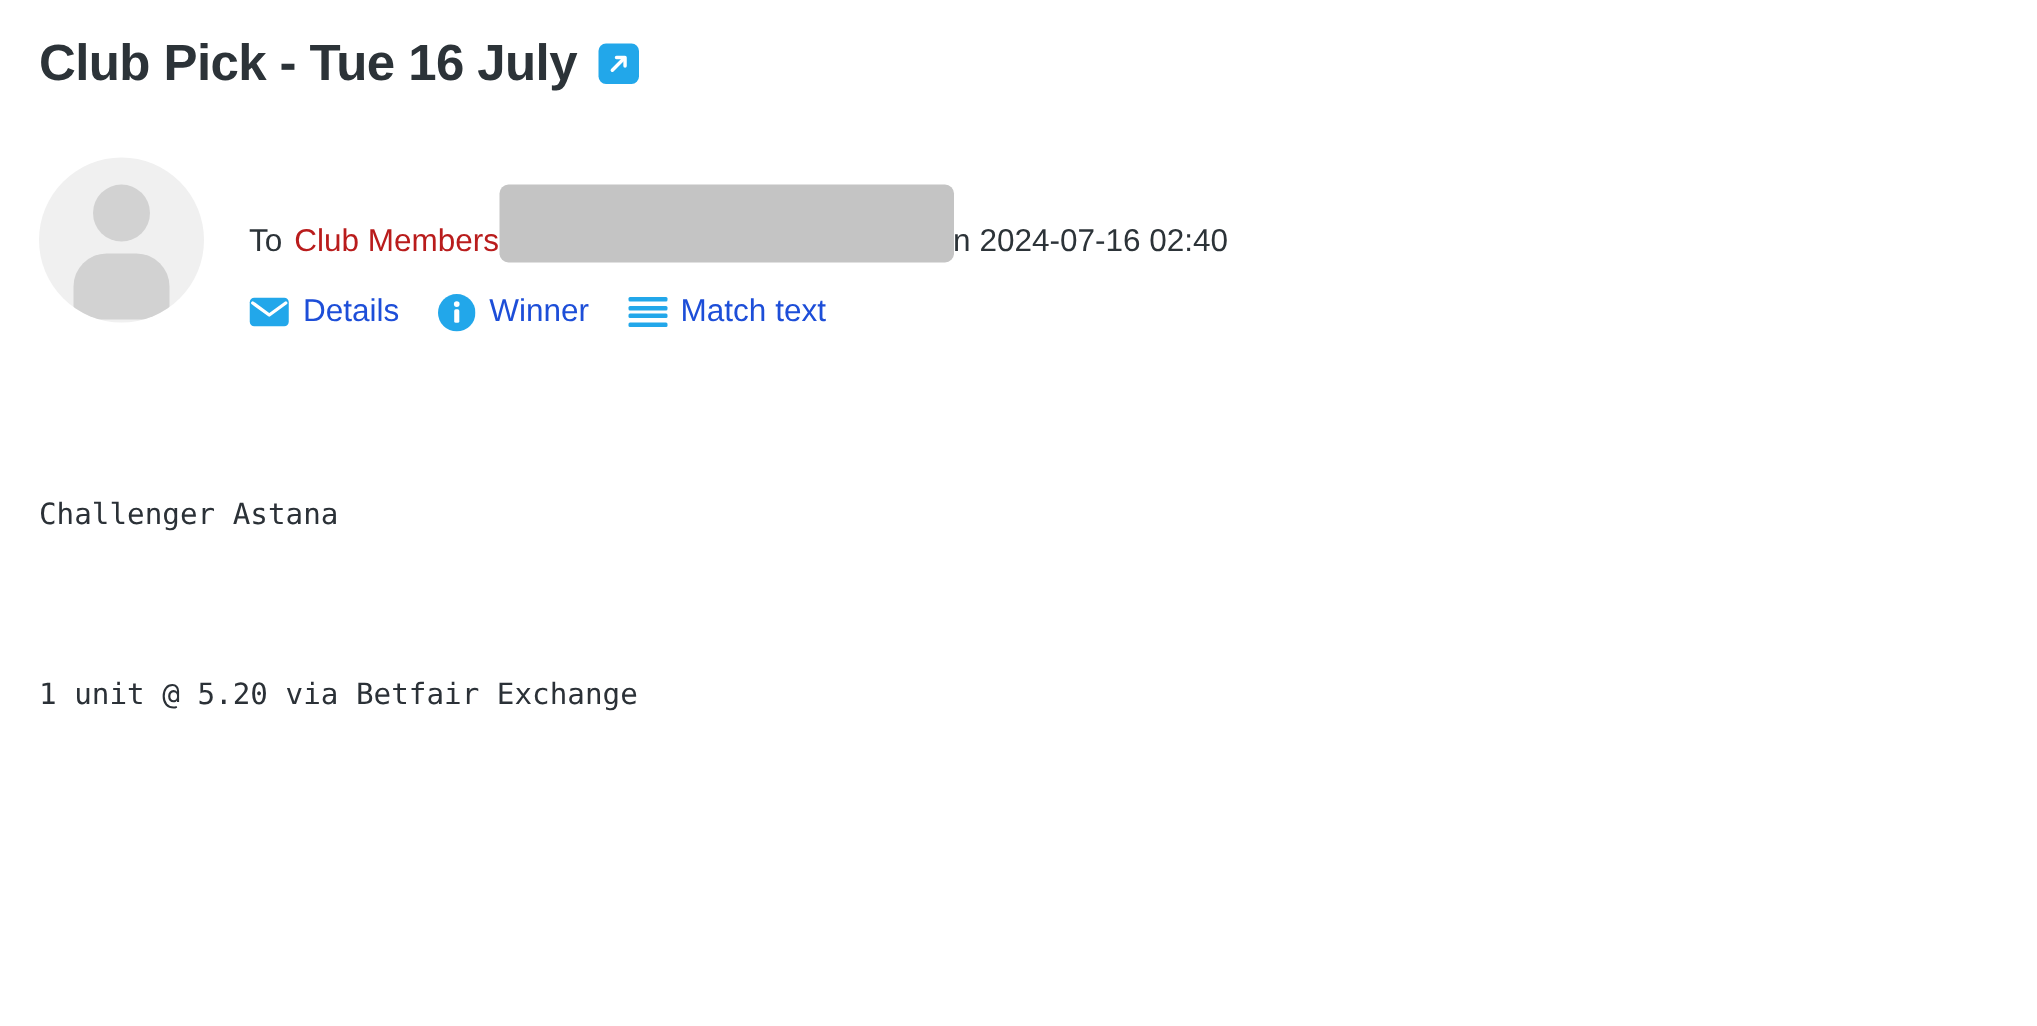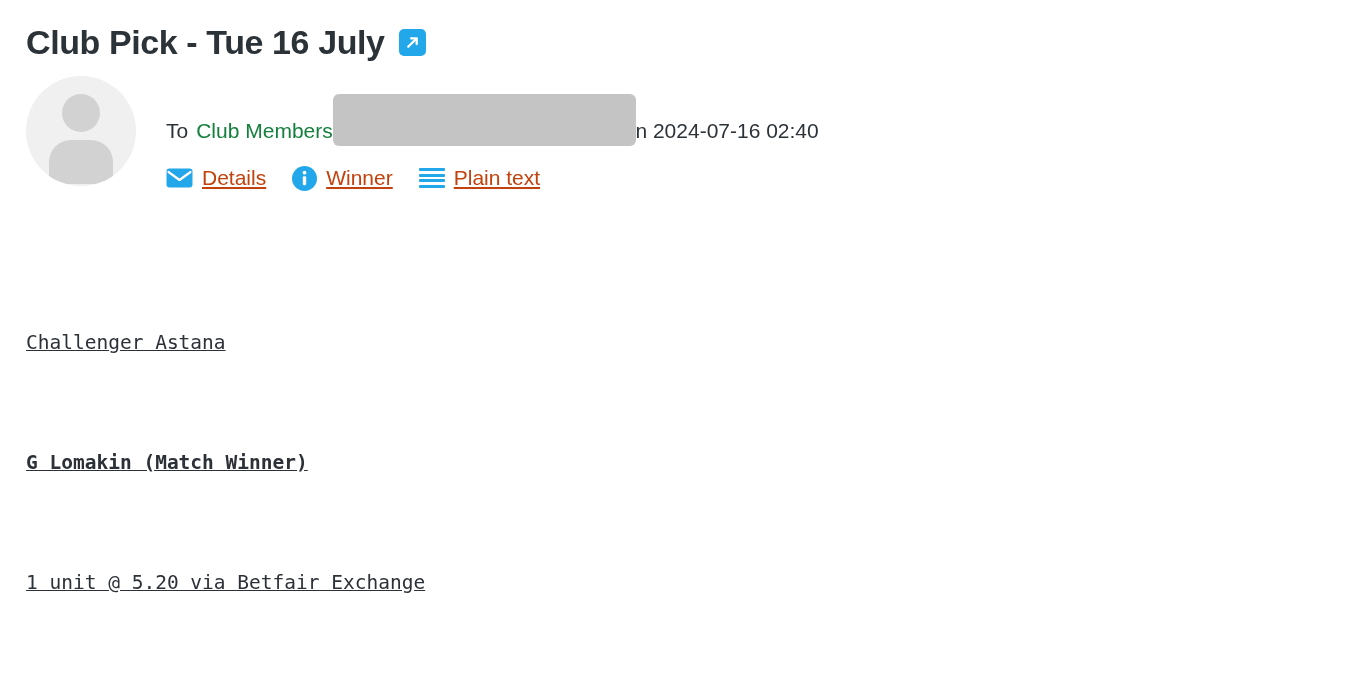--- a/index.html
+++ b/index.html
@@ -52,21 +52,21 @@
     background: #22a7ea;
     cursor: pointer;
     flex: none;
   }
   .ext-link-icon svg { display: block; }
 
   
   .meta-block {
     position: absolute;
     left: 26px;
-    top: 76px;
+    top: 105px;
     display: flex;
     align-items: flex-start;
   }
 
   .avatar {
     width: 110px;
     height: 110px;
     border-radius: 50%;
     background: #f0f0f0;
     flex: none;
@@ -102,21 +102,21 @@
   .recipient-line {
     font-size: 21px;
     line-height: 28px;
     color: #2c3338;
     white-space: nowrap;
     display: flex;
     align-items: baseline;
   }
   .recipient-line .lbl-to { color: #2c3338; }
   .recipient-line .recipient-link {
-    color: #15803d;
+    color: #b91c1c;
     margin-left: 8px;
     cursor: pointer;
   }
   .redaction {
     display: inline-block;
     width: 303px;
     height: 52px;
     background: #c4c4c4;
     border-radius: 6px;
     vertical-align: middle;
@@ -139,21 +139,21 @@
   .action-item {
     display: flex;
     align-items: center;
     gap: 9px;
     color: #22a7ea;
     font-size: 21px;
     line-height: 26px;
     cursor: pointer;
     white-space: nowrap;
   }
-  .action-item .action-label { color: #c2410c; text-decoration: underline; }
+  .action-item .action-label { color: #1d4ed8; }
 
   .icon-envelope { width: 27px; height: 20px; flex: none; display: block; }
   .icon-info { width: 25px; height: 25px; flex: none; display: block; }
   .icon-lines {
     width: 26px; height: 20px; flex: none;
     display: flex; flex-direction: column; justify-content: space-between;
   }
   .icon-lines i {
     display: block;
     height: 3.4px;
@@ -167,21 +167,21 @@
     left: 26px;
     top: 243px;
     width: 1300px;
     font-family: "DejaVu Sans Mono", "Liberation Mono", monospace;
     font-size: 19.5px;
     line-height: 40px;
     color: #2b3137;
     white-space: pre-wrap;
     word-break: normal;
   }
-  .body-text .line { min-height: 40px; text-decoration: underline; }
+  .body-text .line { min-height: 40px; }
   .body-text .line.bold { font-weight: bold; }
 </style>
 </head>
 <body>
 
 <div class="page">
 
   <div class="title-row">
     <div class="page-title">Club Pick - Tue 16 July</div>
     <span class="ext-link-icon">
@@ -227,30 +227,29 @@
           <span class="action-label">Winner</span>
         </div>
 
         <div class="action-item">
           <span class="icon-lines">
             <i></i>
               <i></i>
               <i></i>
               <i></i>
           </span>
-          <span class="action-label">Plain text</span>
+          <span class="action-label">Match text</span>
         </div>
 
       </div>
     </div>
   </div>
 
   <div class="body-text">
     <div class="line">Challenger Astana</div>
-    <div class="line bold">G Lomakin (Match Winner)</div>
     <div class="line">1 unit @ 5.20 via Betfair Exchange</div>
     
     
     
     
   </div>
 
 </div>
 
 </body></html>

